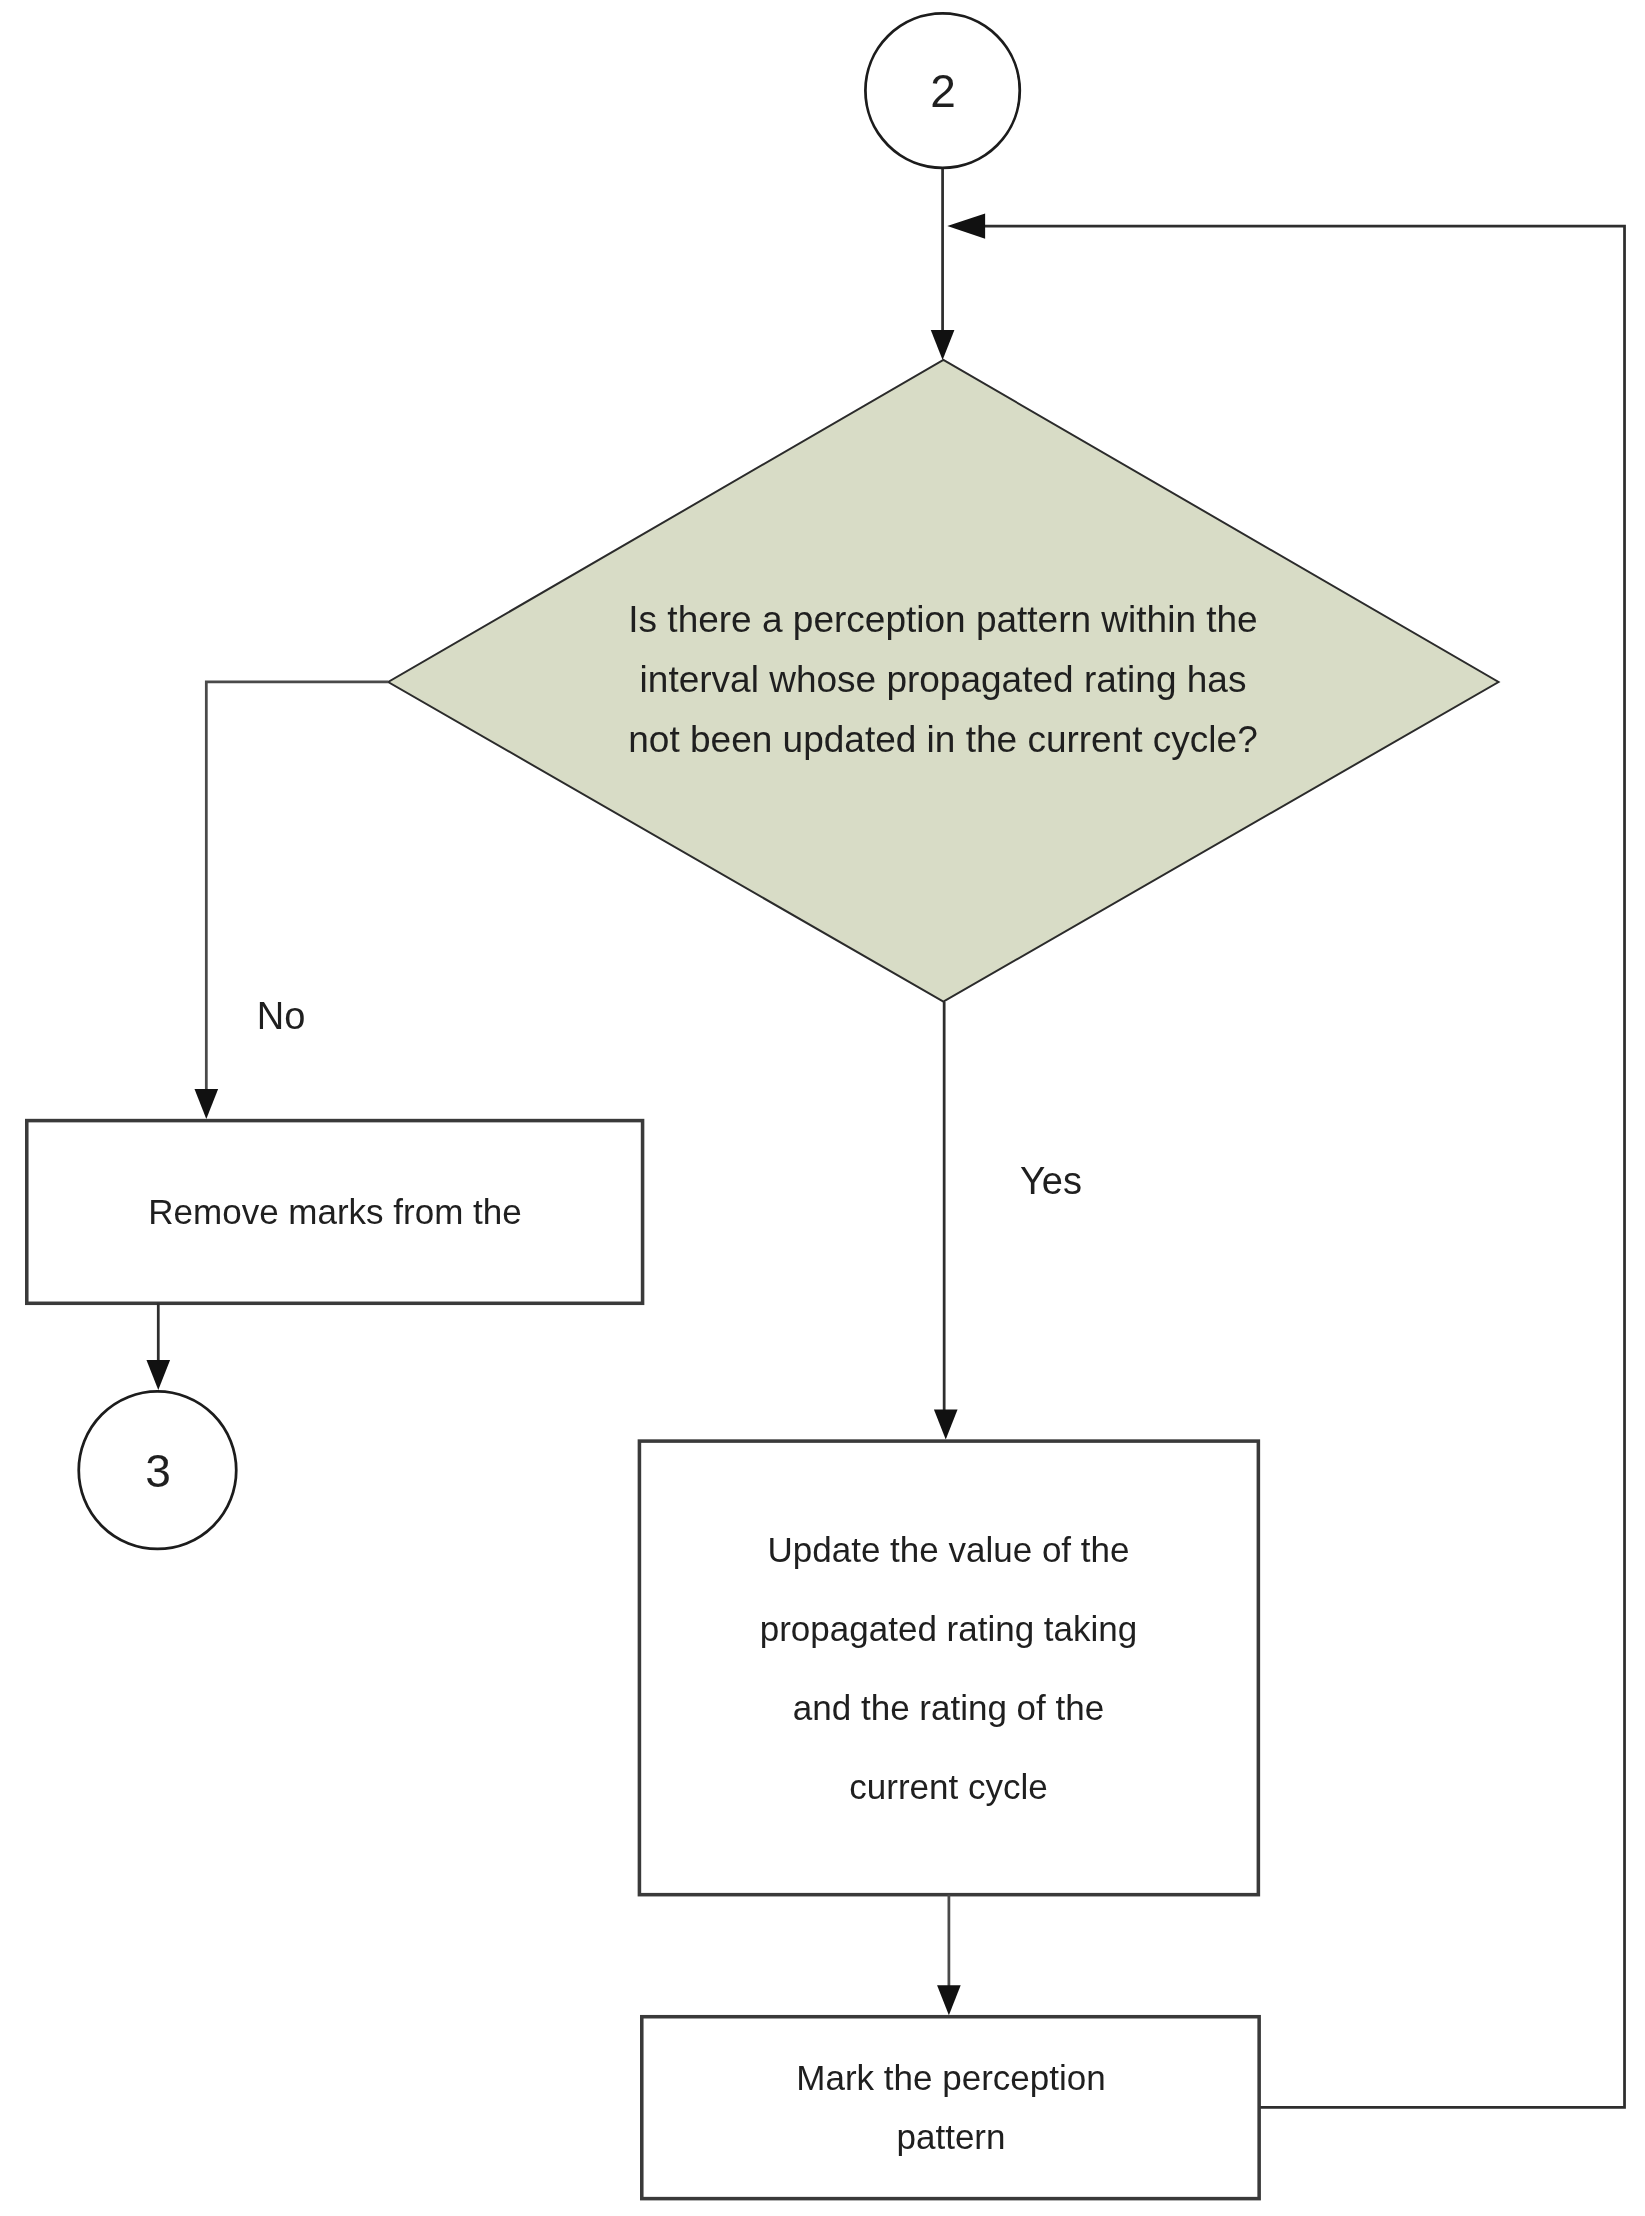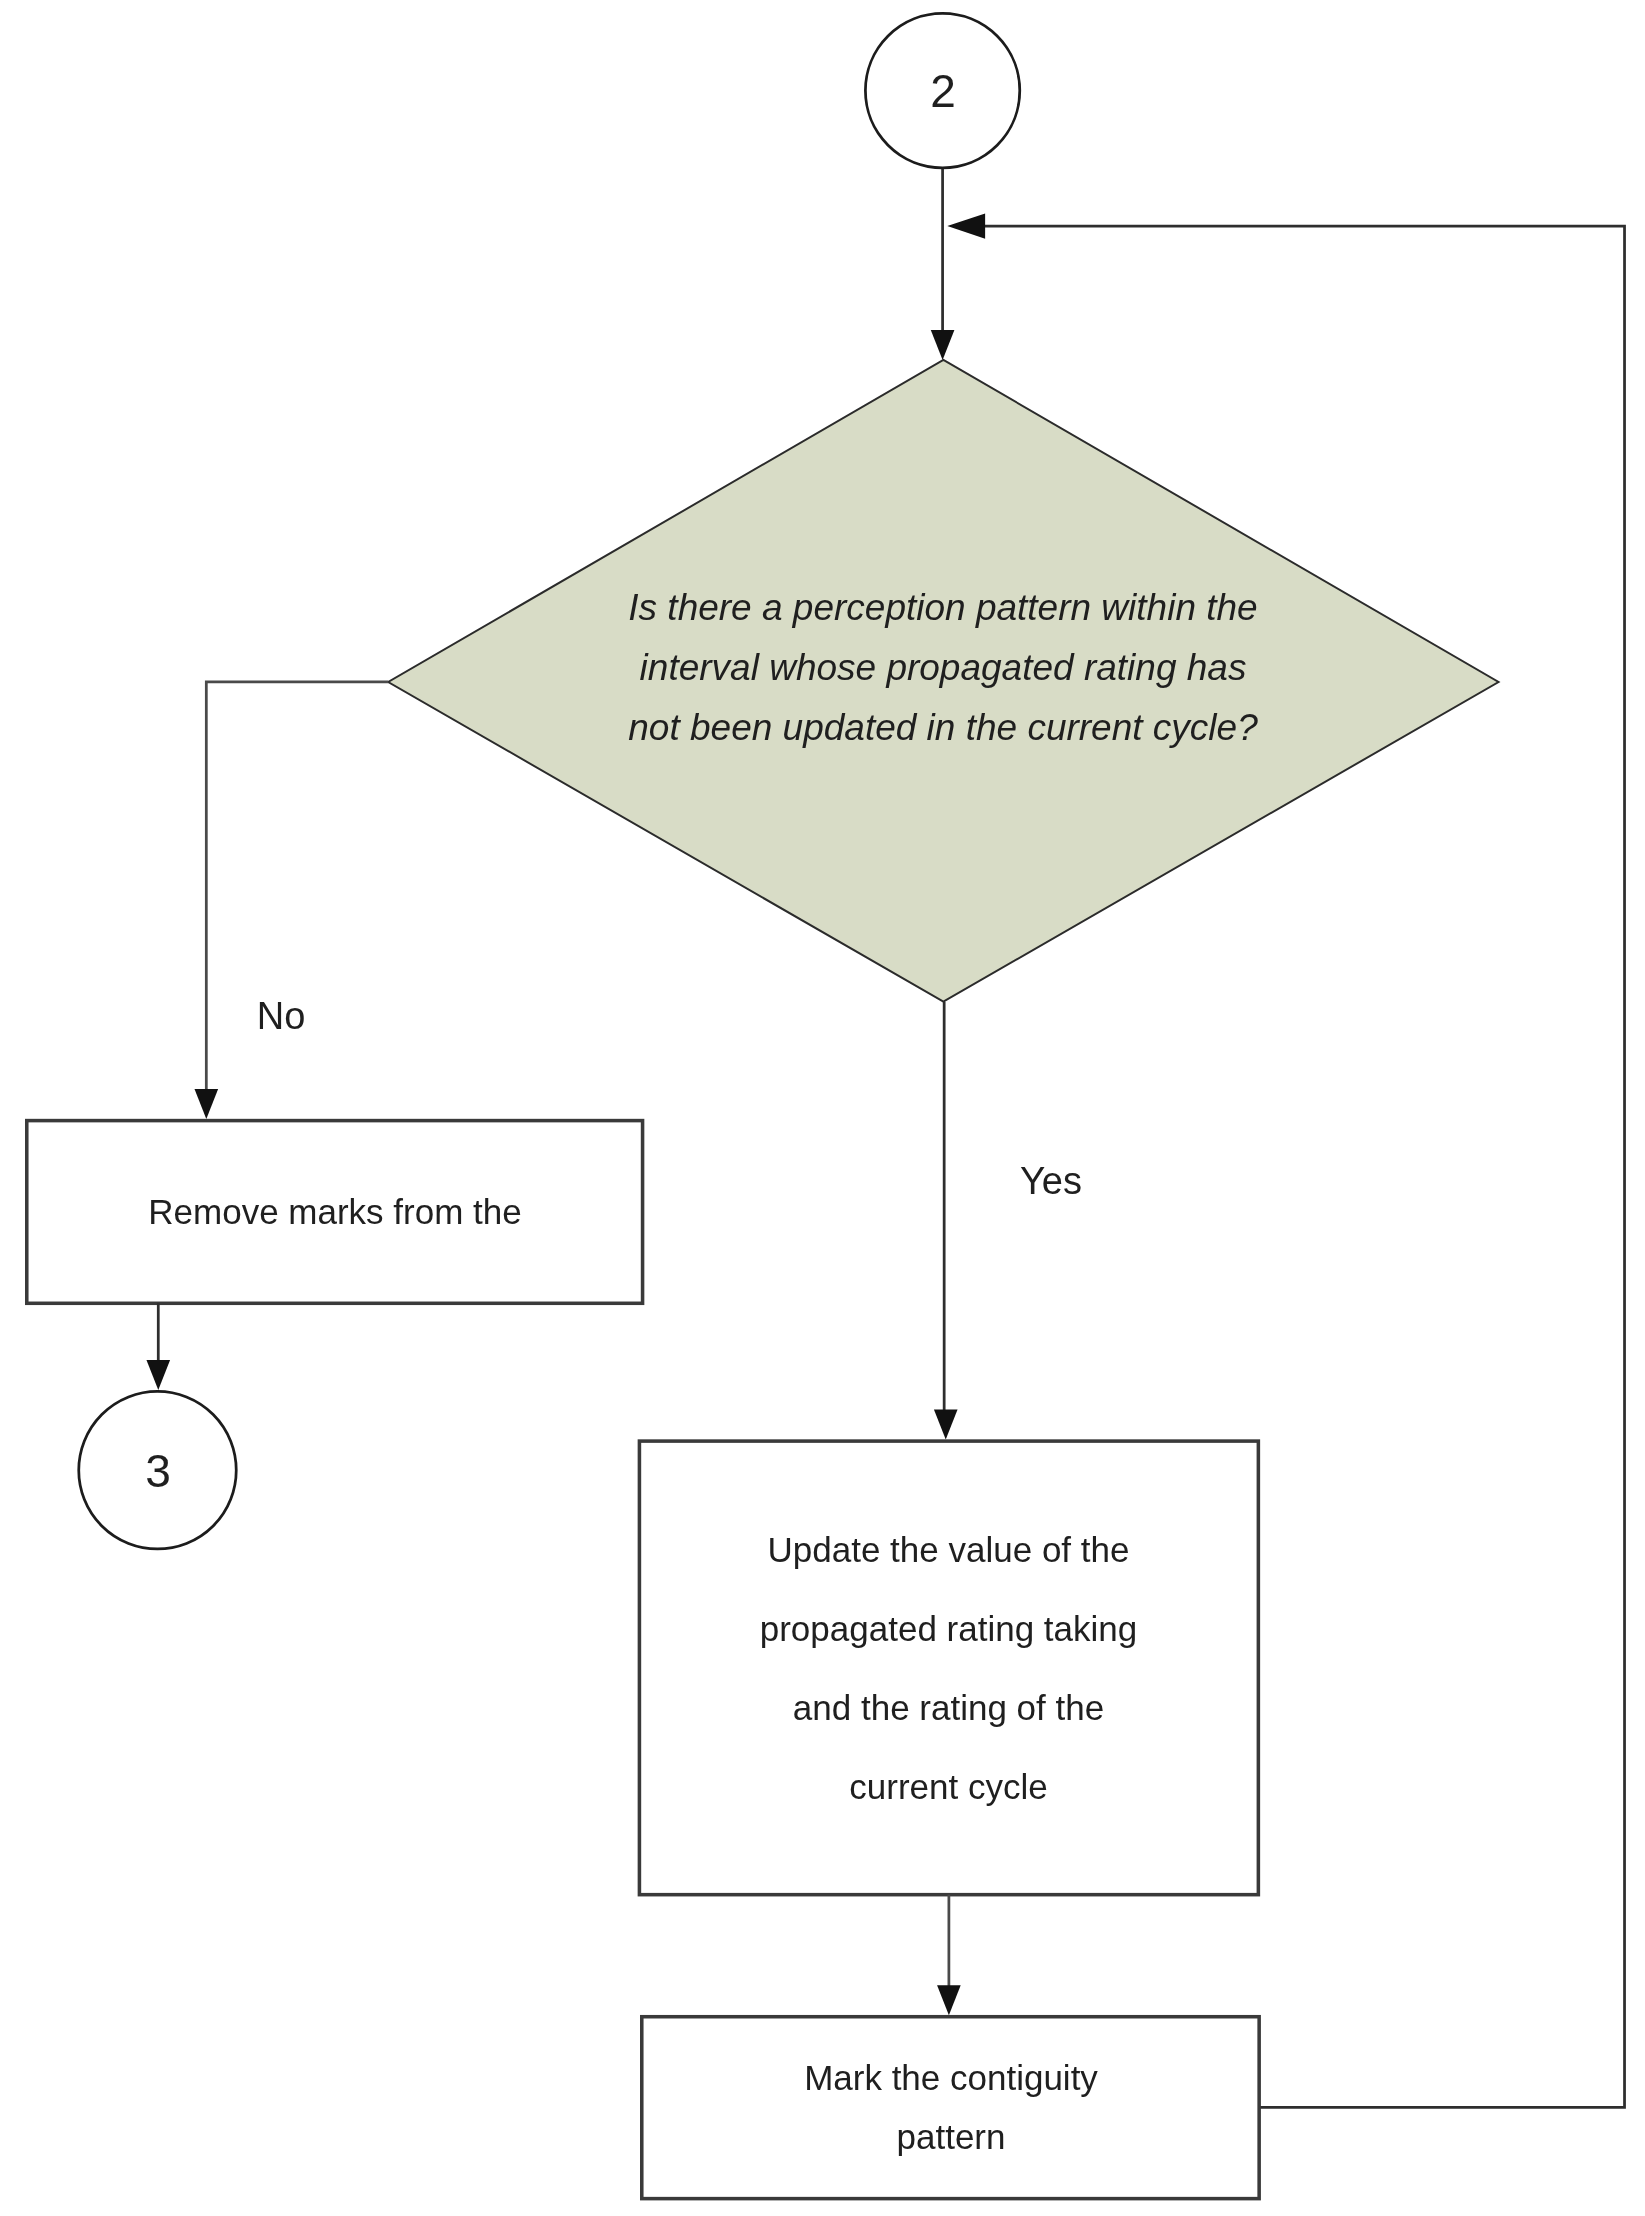--- a/index.html
+++ b/index.html
@@ -28,23 +28,23 @@
     flex-direction: column;
     align-items: center;
     justify-content: center;
     text-align: center;
     color: #1f1f1f;
   }
   .txt .line {
     display: block;
   }
   .decision-text {
-    left: 439px; top: 578px;
+    left: 439px; top: 590px;
     width: 1008px; height: 180px;
-    font-size: 37px; line-height: 60px; font-style: italic;
+    font-size: 37px; line-height: 60px;
   }
   .connector-label {
     font-size: 46px;
     line-height: 46px;
   }
   .connector-2-label { left: 864px; top: 51px;  width: 158px; height: 79px; }
   .connector-3-label { left: 79px;  top: 1431px; width: 158px; height: 79px; }
   .branch-label {
     font-size: 38px; line-height: 38px;
   }
@@ -113,18 +113,18 @@
   <div class="txt connector-label connector-3-label">3</div>
 
   <div class="txt process-text update-text">
     <span class="line">Update the value of the</span>
     <span class="line">propagated rating taking</span>
     <span class="line">and the rating of the</span>
     <span class="line">current cycle</span>
   </div>
 
   <div class="txt process-text mark-text">
-    <span class="line">Mark the contiguity</span>
+    <span class="line">Mark the perception</span>
     <span class="line">pattern</span>
   </div>
 
 </div>
 
 
 </body></html>

